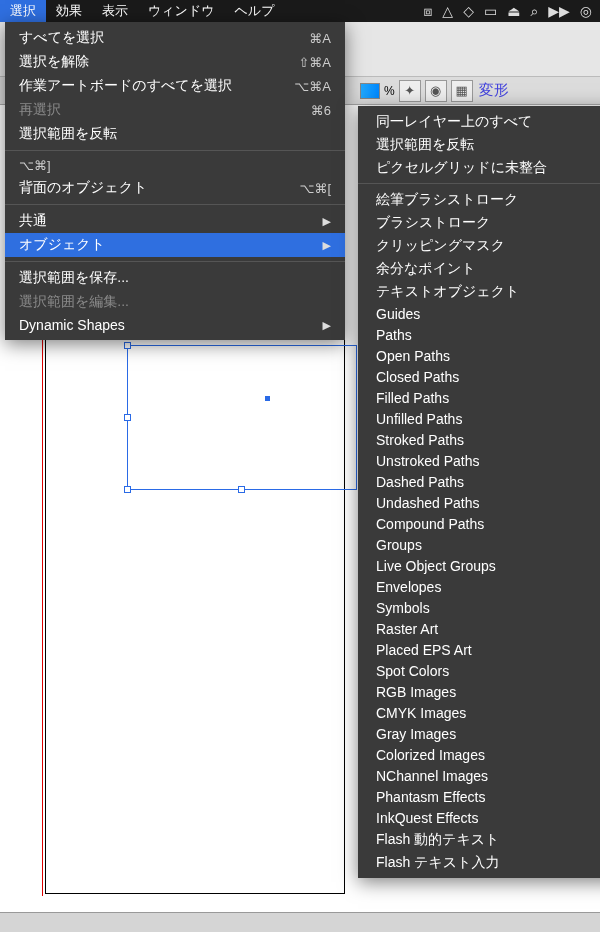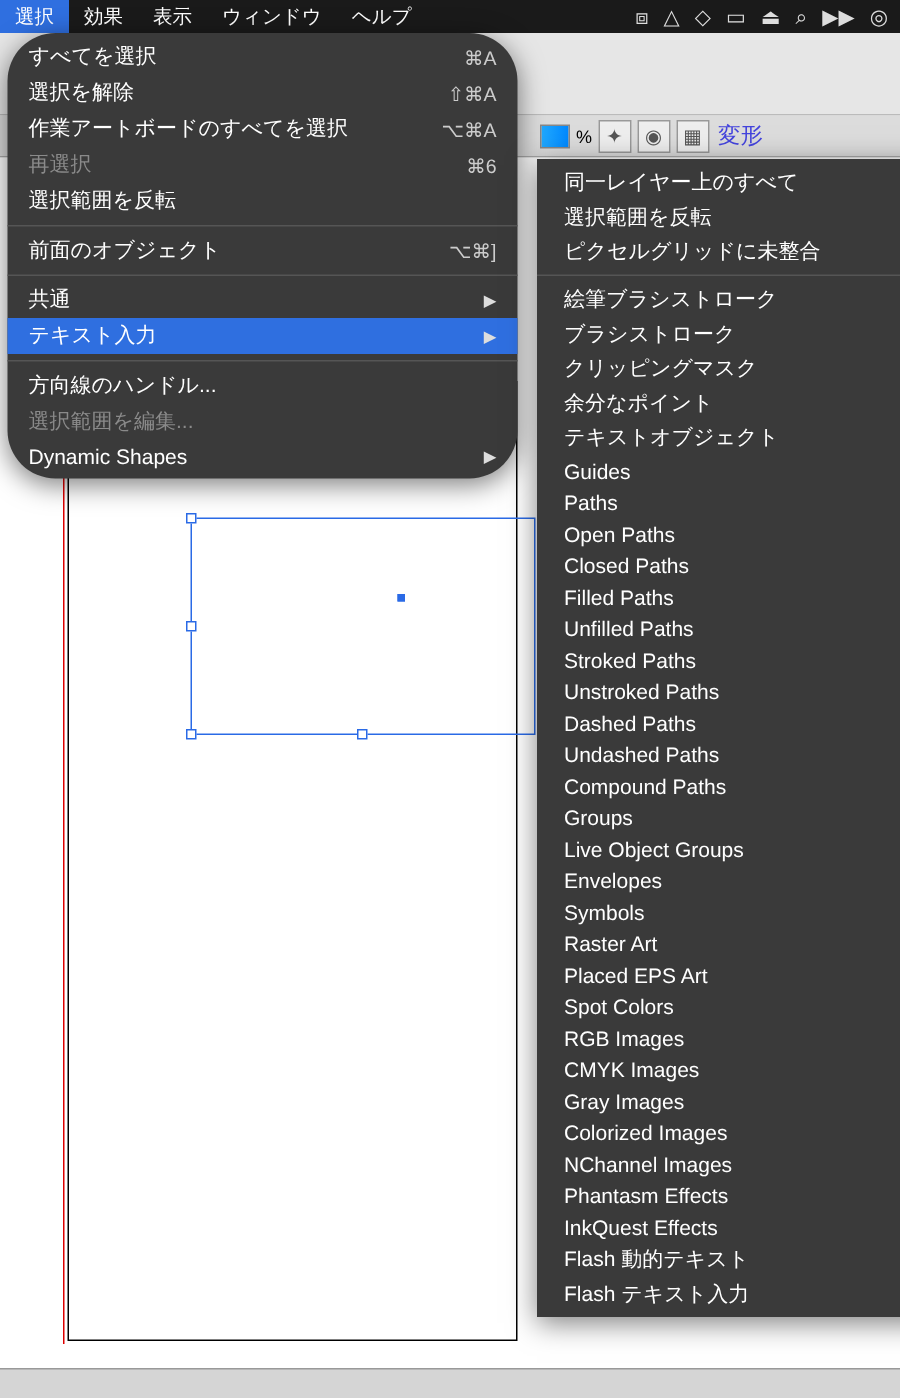--- a/index.html
+++ b/index.html
@@ -31,21 +31,21 @@
 
 
 .menu { position: absolute; background: #3a3a3a; color: #fff; font-size: 14px; padding: 4px 0; box-shadow: 0 4px 18px rgba(0,0,0,0.5); }
 .menu .row { display: flex; align-items: center; padding: 3px 14px; white-space: nowrap; }
 .menu .row.hl { background: #2f6fe0; }
 .menu .row.dim { color: #8a8a8a; }
 .menu .sep { height: 1px; background: #555; margin: 4px 0; }
 .menu .row .label { flex: 1; padding-right: 24px; }
 .menu .row .short { color: #ccc; font-size: 13px; letter-spacing: 0; }
 .menu .row .arrow { font-size: 11px; color: #ddd; }
-.menu1 { top: 22px; left: 5px; width: 340px; border-radius: 32px; }
+.menu1 { top: 22px; left: 5px; width: 340px; }
 .menu2 { top: 106px; left: 358px; width: 264px; }
 .menu2 .row { padding: 2.5px 18px; font-size: 14px; }
 
 .bottombar { position:absolute; bottom:0; left:0; right:0; height:20px; background:#d5d5d5; border-top:1px solid #999; font-size:10px; color:#555; display:flex; align-items:center; padding:0 10px; gap:20px;}
 </style>
 </head>
 <body>
 
 <div class="menubar">
   <span class="mtitle active">選択</span>
@@ -104,35 +104,38 @@
     </div>
     <div class="row dim">
       <span class="label">再選択</span>
       <span class="short">⌘6</span>
     </div>
     <div class="row">
       <span class="label">選択範囲を反転</span>
     </div>
     <div class="sep"></div>
     <div class="row">
-      <span class="label">前面のオブジェクト</span>
       <span class="short">⌥⌘]</span>
+    </div>
+    <div class="row">
+      <span class="label">背面のオブジェクト</span>
+      <span class="short">⌥⌘[</span>
     </div>
     <div class="sep"></div>
     <div class="row">
       <span class="label">共通</span>
       <span class="arrow">▶</span>
     </div>
     <div class="row hl">
-      <span class="label">テキスト入力</span>
+      <span class="label">オブジェクト</span>
       <span class="arrow">▶</span>
     </div>
     <div class="sep"></div>
     <div class="row">
-      <span class="label">方向線のハンドル...</span>
+      <span class="label">選択範囲を保存...</span>
     </div>
     <div class="row dim">
       <span class="label">選択範囲を編集...</span>
     </div>
     <div class="row">
       <span class="label">Dynamic Shapes</span>
       <span class="arrow">▶</span>
     </div>
   </div>
 

